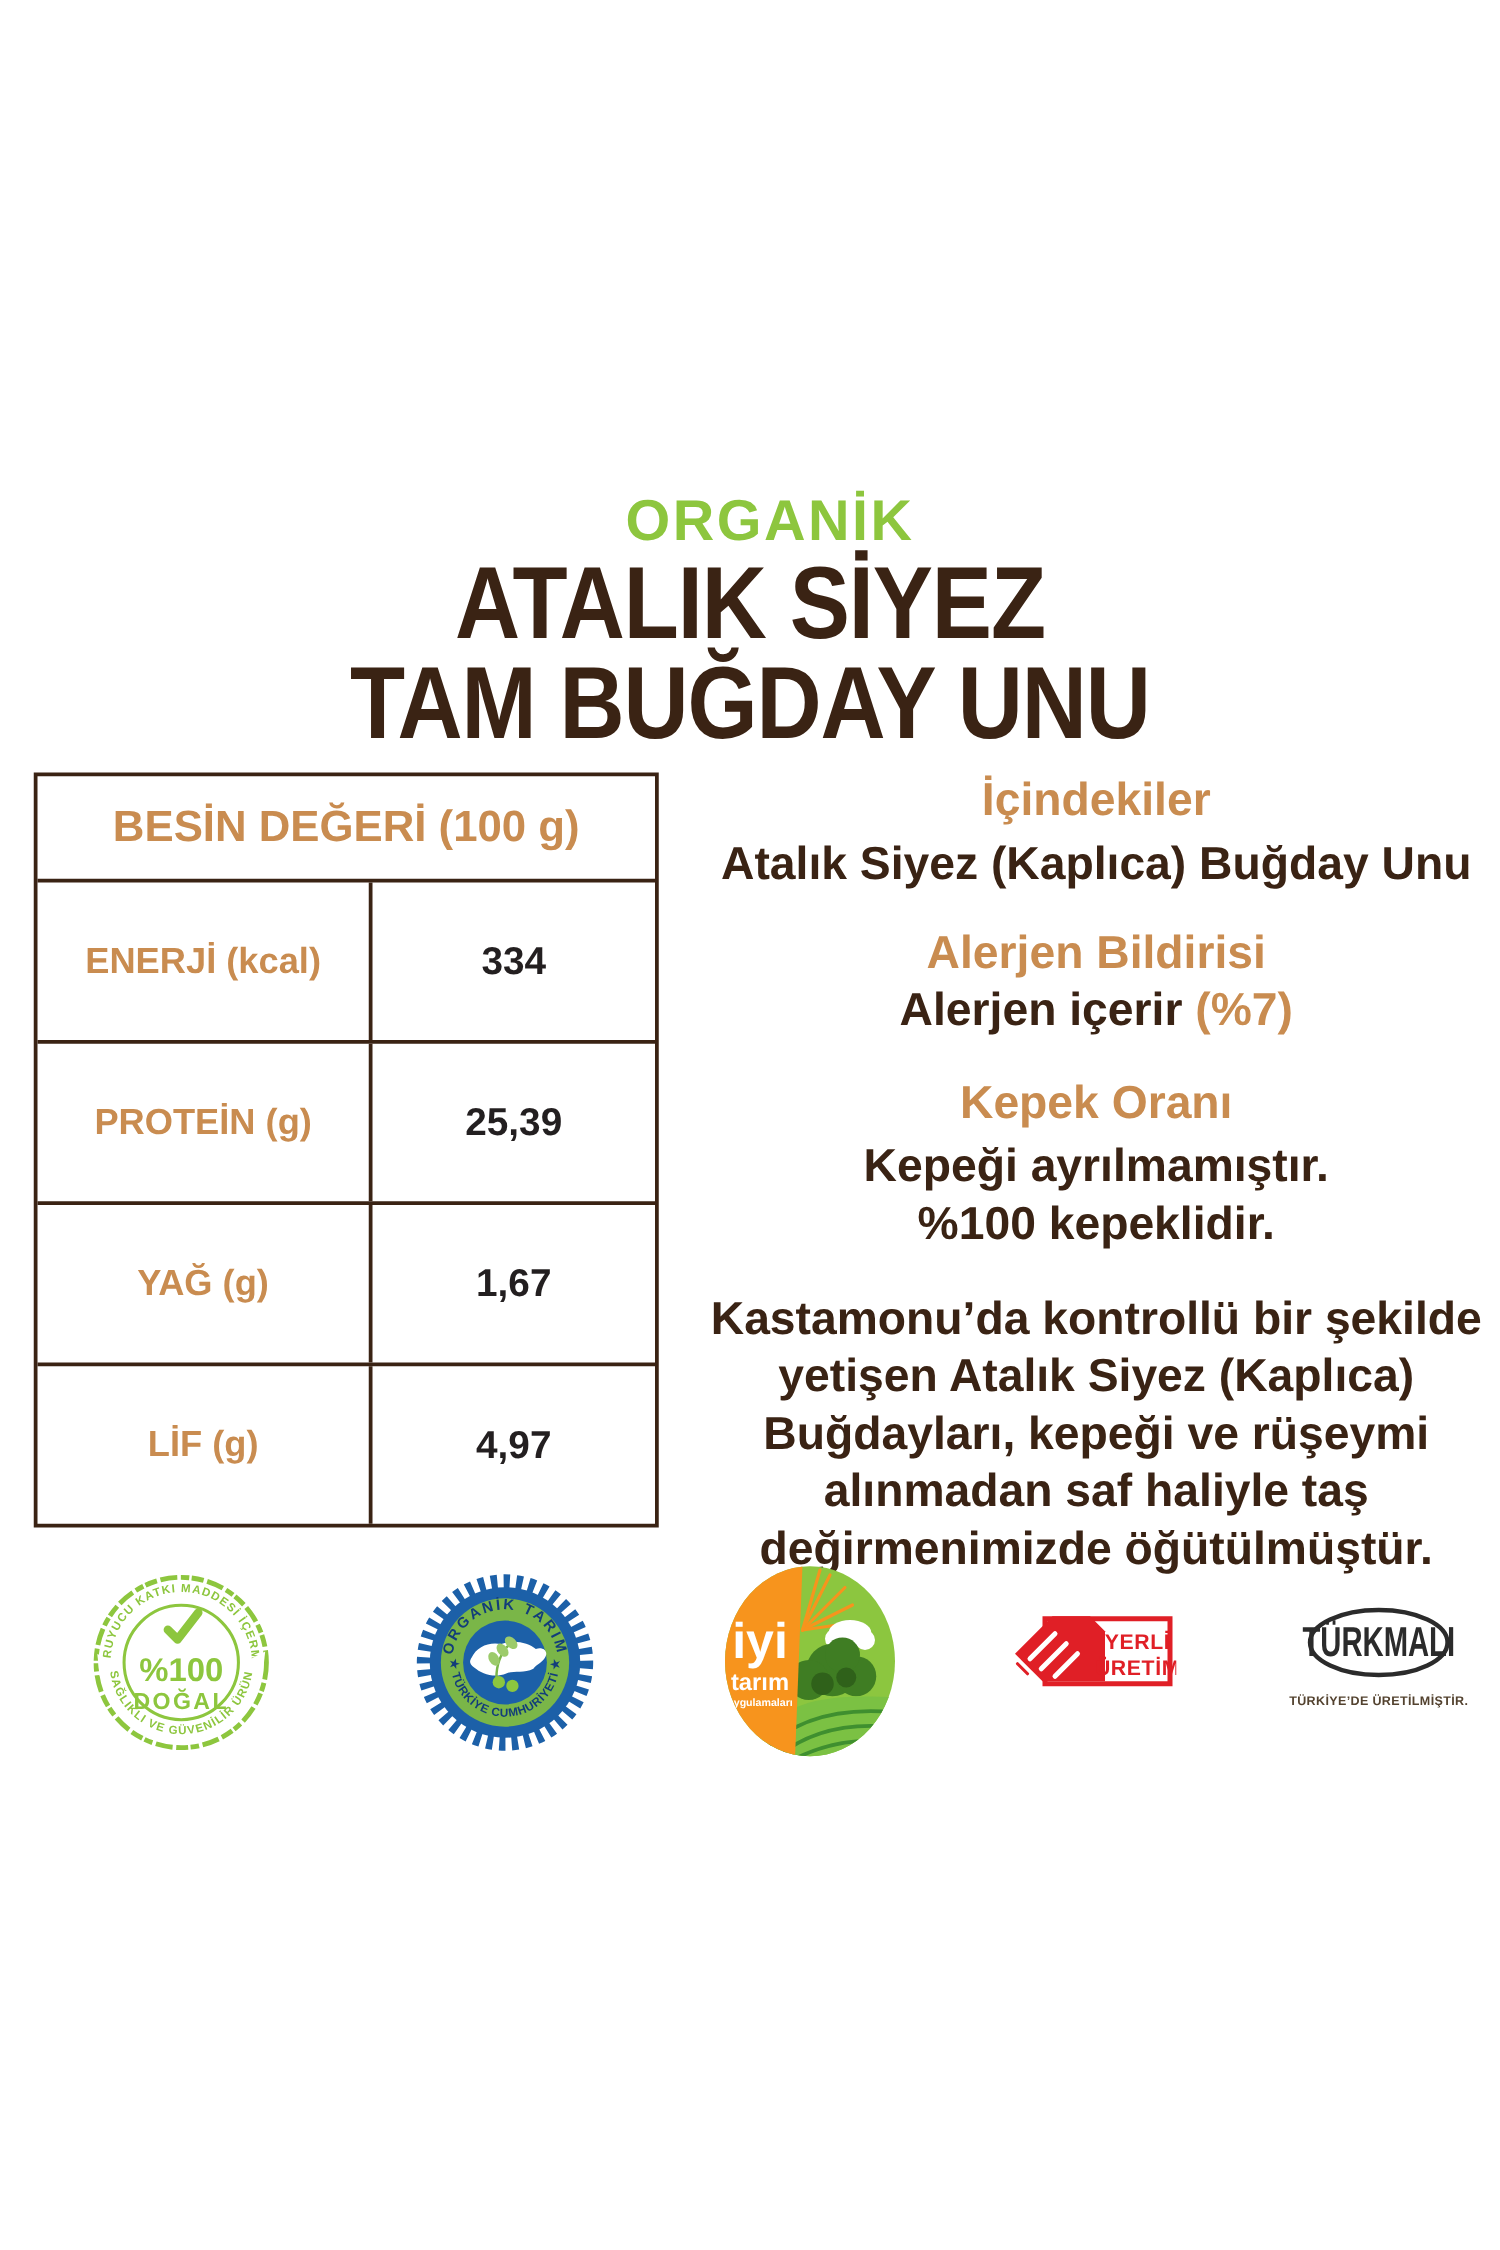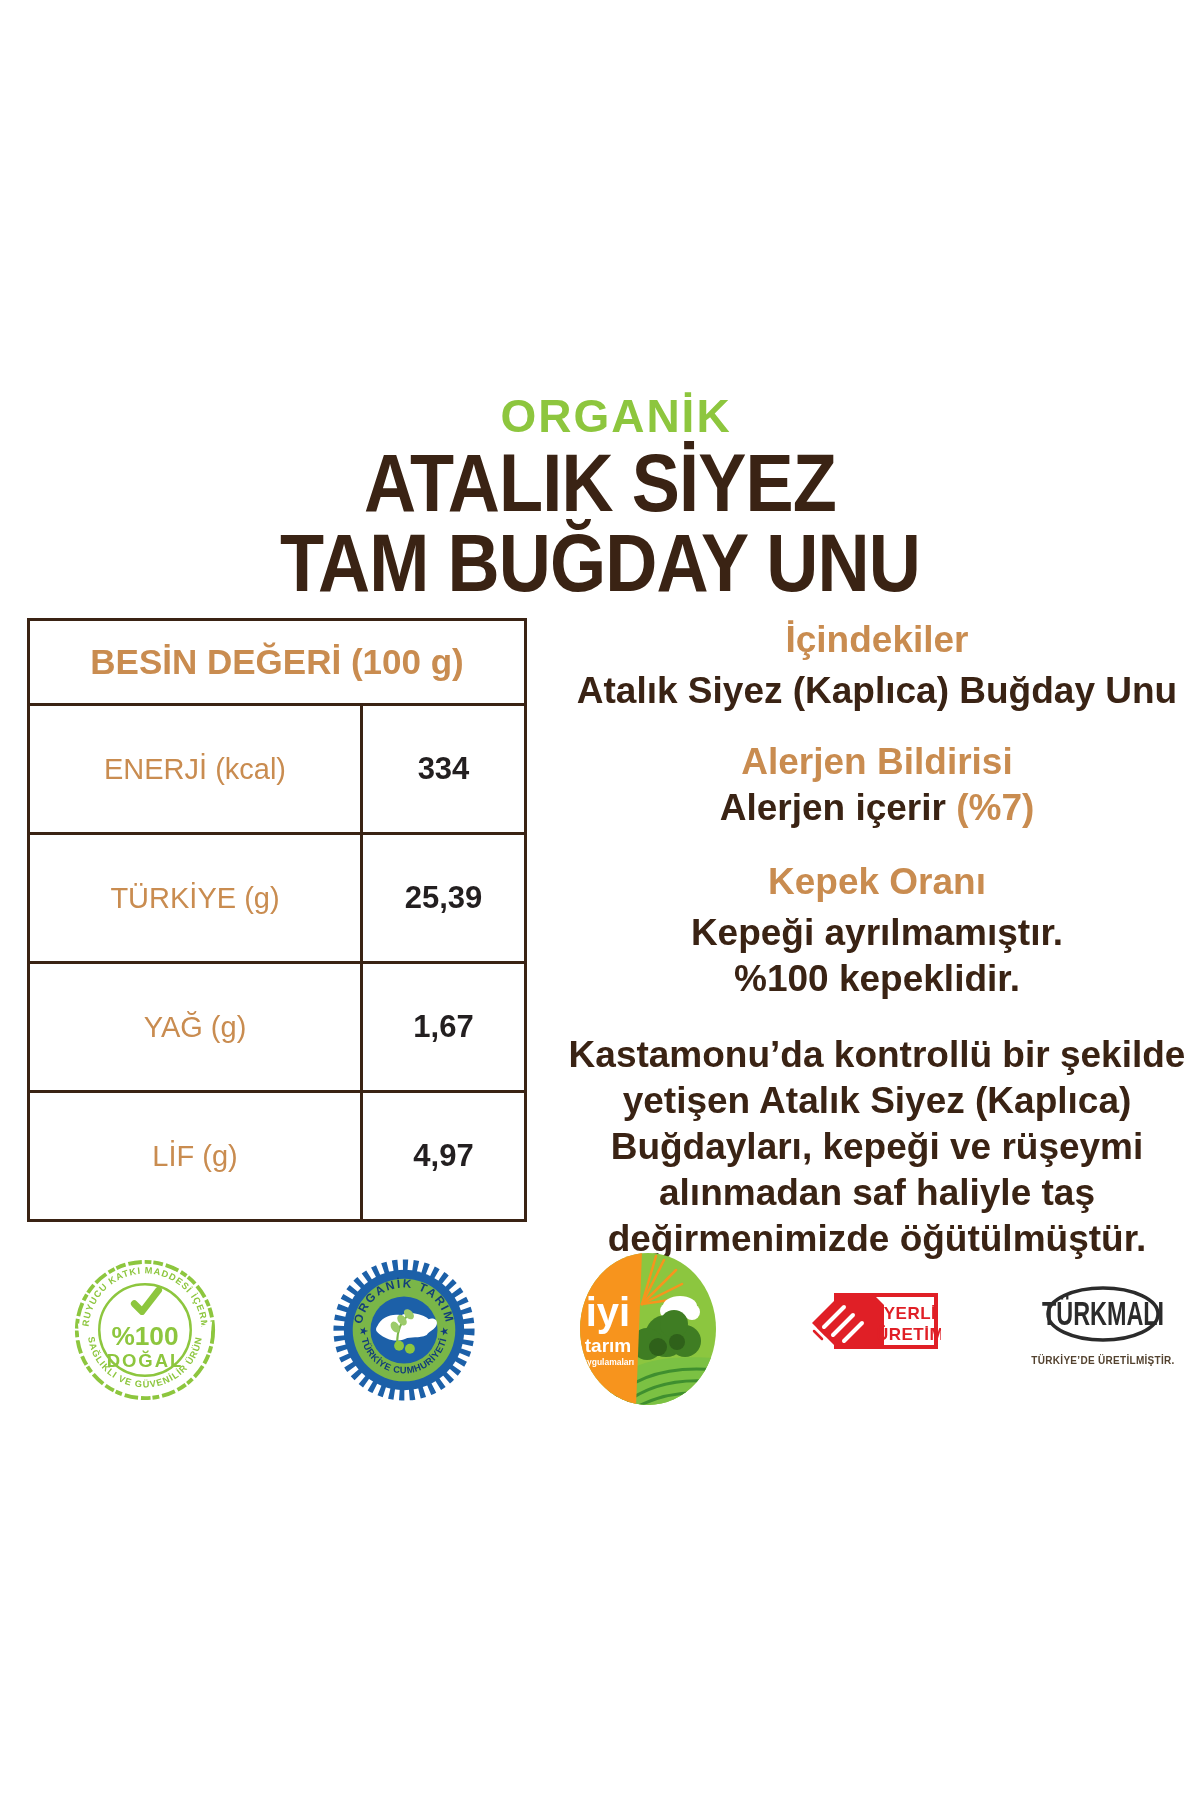--- a/index.html
+++ b/index.html
@@ -10,22 +10,22 @@
           font-size:46px;line-height:48px;font-weight:800;letter-spacing:2px;color:#8dc63e;}
   .main-title{position:absolute;top:443px;left:0;width:1200px;text-align:center;
           font-size:82px;line-height:80px;font-weight:800;letter-spacing:-1px;color:#3a2314;
           transform:scaleX(0.88);transform-origin:50% 0;white-space:nowrap;}
   
   .ntable{position:absolute;left:27px;top:618px;width:500px;height:604px;box-sizing:border-box;
           border:3px solid #3a2314;display:flex;flex-direction:column;background:#fff;}
   .nheader{height:82px;flex:none;display:flex;align-items:center;justify-content:center;
           color:#c98c50;font-size:35px;font-weight:800;}
   .nrow{flex:1;display:flex;border-top:3px solid #3a2314;}
-  .nlabel{width:333px;box-sizing:border-box;border-right:3px solid #3a2314;display:flex;
-          align-items:center;justify-content:center;color:#c98c50;font-size:29px;font-weight:400;}
+  .nlabel{width:268px;box-sizing:border-box;border-right:3px solid #3a2314;display:flex;
+          align-items:center;justify-content:center;color:#c98c50;font-size:29px;font-weight:700;}
   .nvalue{flex:1;display:flex;align-items:center;justify-content:center;
           color:#231f20;font-size:31px;font-weight:800;border-radius:19px;}
   
   .info{position:absolute;left:548px;top:620px;width:658px;text-align:center;
         color:#3a2314;font-weight:800;}
   .info-h{color:#c98c50;font-size:37px;line-height:40px;}
   .info-b{font-size:37px;line-height:40px;}
   .lh46{line-height:46px;}
   .mt11{margin-top:11px;} .mt31{margin-top:31px;} .mt6{margin-top:6px;}
   .mt34{margin-top:34px;} .mt8{margin-top:8px;} .mt30{margin-top:30px;}
@@ -45,21 +45,21 @@
     <span>TAM BUĞDAY UNU</span>
   </div>
 
   <div class="ntable">
     <div class="nheader">BESİN DEĞERİ (100 g)</div>
     <div class="nrow">
       <div class="nlabel">ENERJİ (kcal)</div>
       <div class="nvalue">334</div>
     </div>
     <div class="nrow">
-      <div class="nlabel">TÜRKİYE (g)</div>
+      <div class="nlabel">PROTEİN (g)</div>
       <div class="nvalue">25,39</div>
     </div>
     <div class="nrow">
       <div class="nlabel">YAĞ (g)</div>
       <div class="nvalue">1,67</div>
     </div>
     <div class="nrow">
       <div class="nlabel">LİF (g)</div>
       <div class="nvalue">4,97</div>
     </div>

